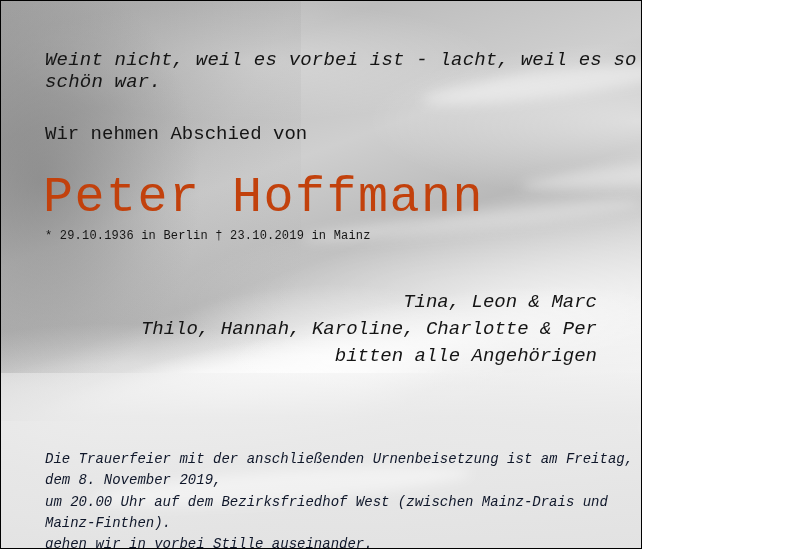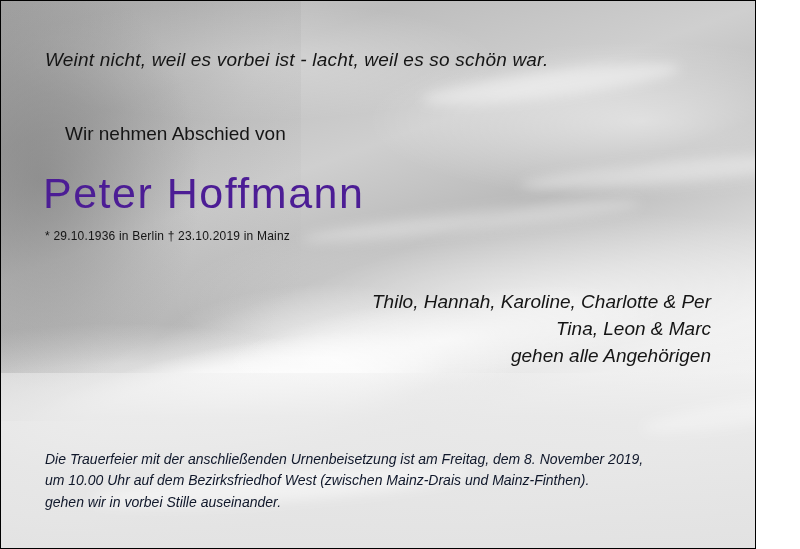--- a/index.html
+++ b/index.html
@@ -2,24 +2,24 @@
 <html><head>
 <meta charset="utf-8">
 <style>
   html, body {
     margin: 0;
     padding: 0;
     background: #ffffff;
   }
   #page {
     position: relative;
-    width: 756px;
+    width: 642px;
     height: 549px;
     overflow: hidden;
-    font-family: Liberation Sans, sans-serif;
+    font-family: Liberation Mono, monospace;
     color: #111111;
     background: #d8d8d8;
     box-sizing: border-box;
     border: 1px solid #000000;
   }
 
   
   .bg {
     position: absolute;
     inset: 0;
@@ -90,30 +90,29 @@
     font-style: italic;
     letter-spacing: 0.2px;
     color: #151515;
   }
   .intro {
     position: absolute;
     left: 44px;
     top: 122px;
     font-size: 19px;
     color: #151515;
-    margin-left: 20px;
   }
   .name {
     position: absolute;
     left: 42px;
     top: 168px;
-    font-size: 43px;
+    font-size: 50px;
     font-weight: 400;
     letter-spacing: 1.5px;
-    color: #4c1d95;
+    color: #c2410c;
   }
   .dates {
     position: absolute;
     left: 44px;
     top: 228px;
     font-size: 12px;
     color: #151515;
     letter-spacing: 0.2px;
   }
   .survivors {
@@ -158,25 +157,25 @@
 
     <div class="motto">Weint nicht, weil es vorbei ist - lacht, weil es so schön war.</div>
 
     <div class="intro">Wir nehmen Abschied von</div>
 
     <div class="name">Peter Hoffmann</div>
 
     <div class="dates">* 29.10.1936 in Berlin  † 23.10.2019 in Mainz</div>
 
     <div class="survivors">
+      <div>Tina, Leon &amp; Marc</div>
       <div>Thilo, Hannah, Karoline, Charlotte &amp; Per</div>
-      <div>Tina, Leon &amp; Marc</div>
-      <div>gehen alle Angehörigen</div>
+      <div>bitten alle Angehörigen</div>
     </div>
 
     <div class="ceremony">
       <div>Die Trauerfeier mit der anschließenden Urnenbeisetzung ist am Freitag, dem 8. November 2019,</div>
-      <div>um 10.00 Uhr auf dem Bezirksfriedhof West (zwischen Mainz-Drais und Mainz-Finthen).</div>
+      <div>um 20.00 Uhr auf dem Bezirksfriedhof West (zwischen Mainz-Drais und Mainz-Finthen).</div>
       <div>gehen wir in vorbei Stille auseinander.</div>
     </div>
 
   </div>
 </div>
 
 </body></html>

